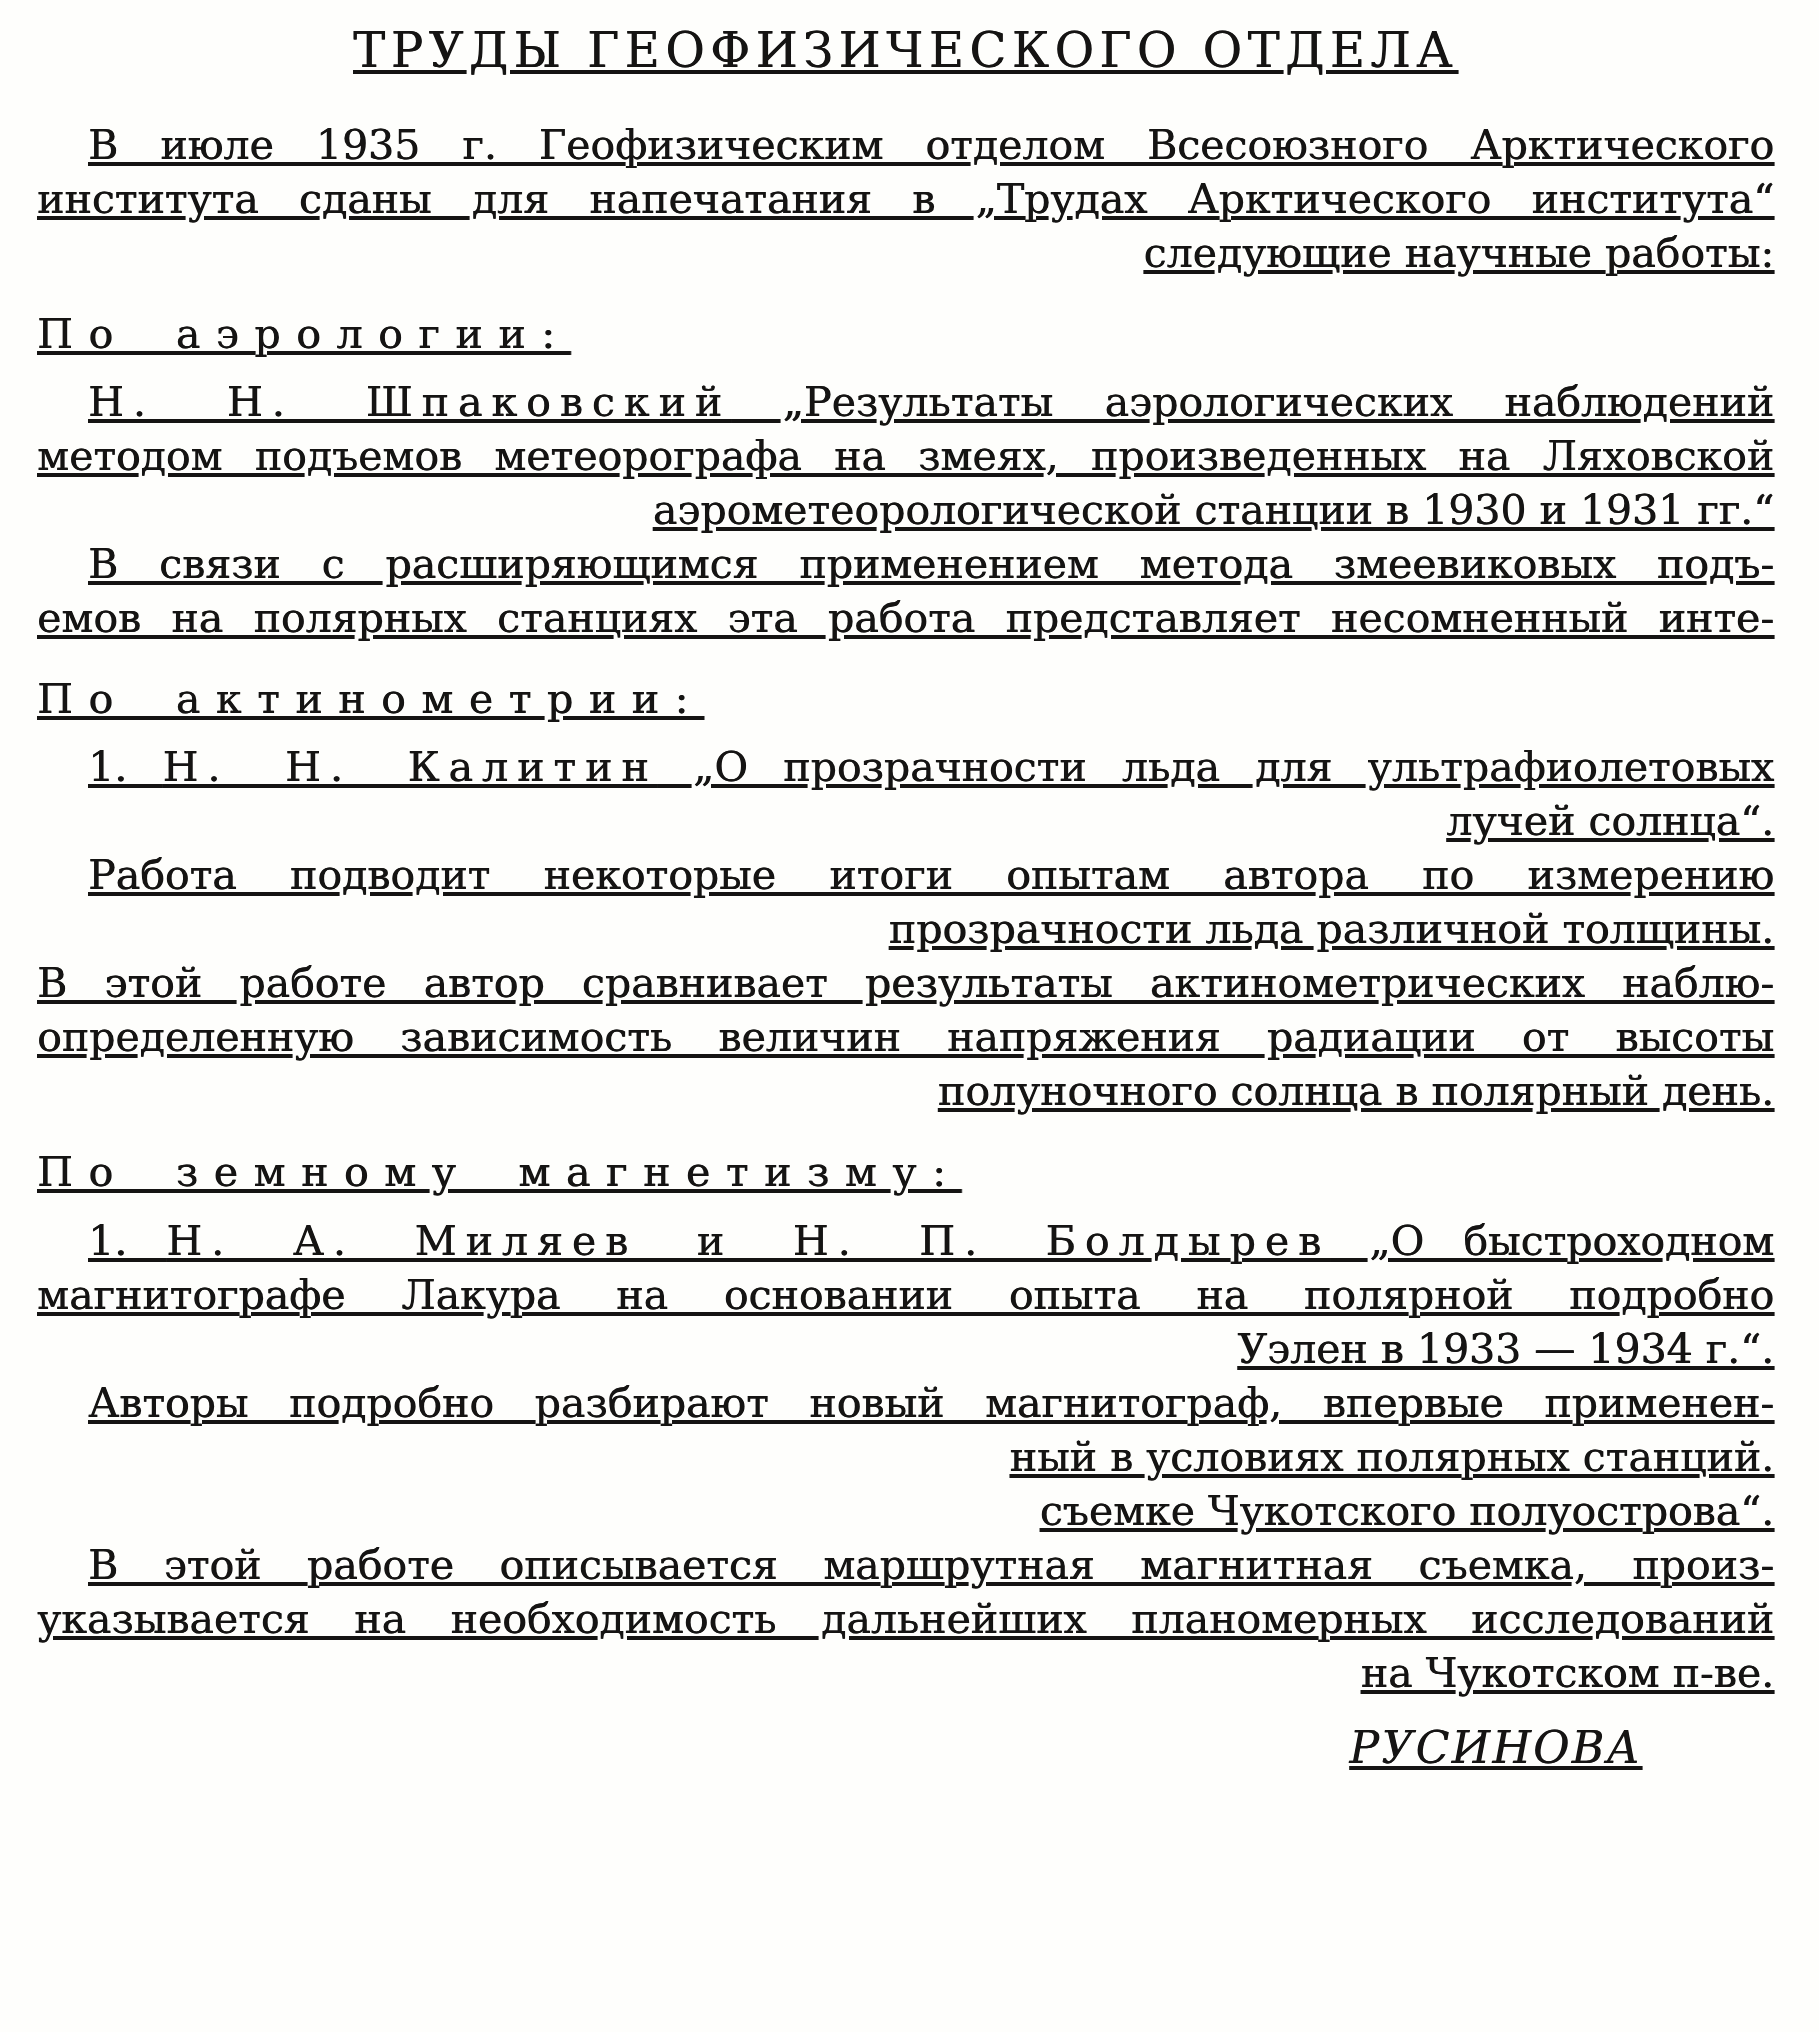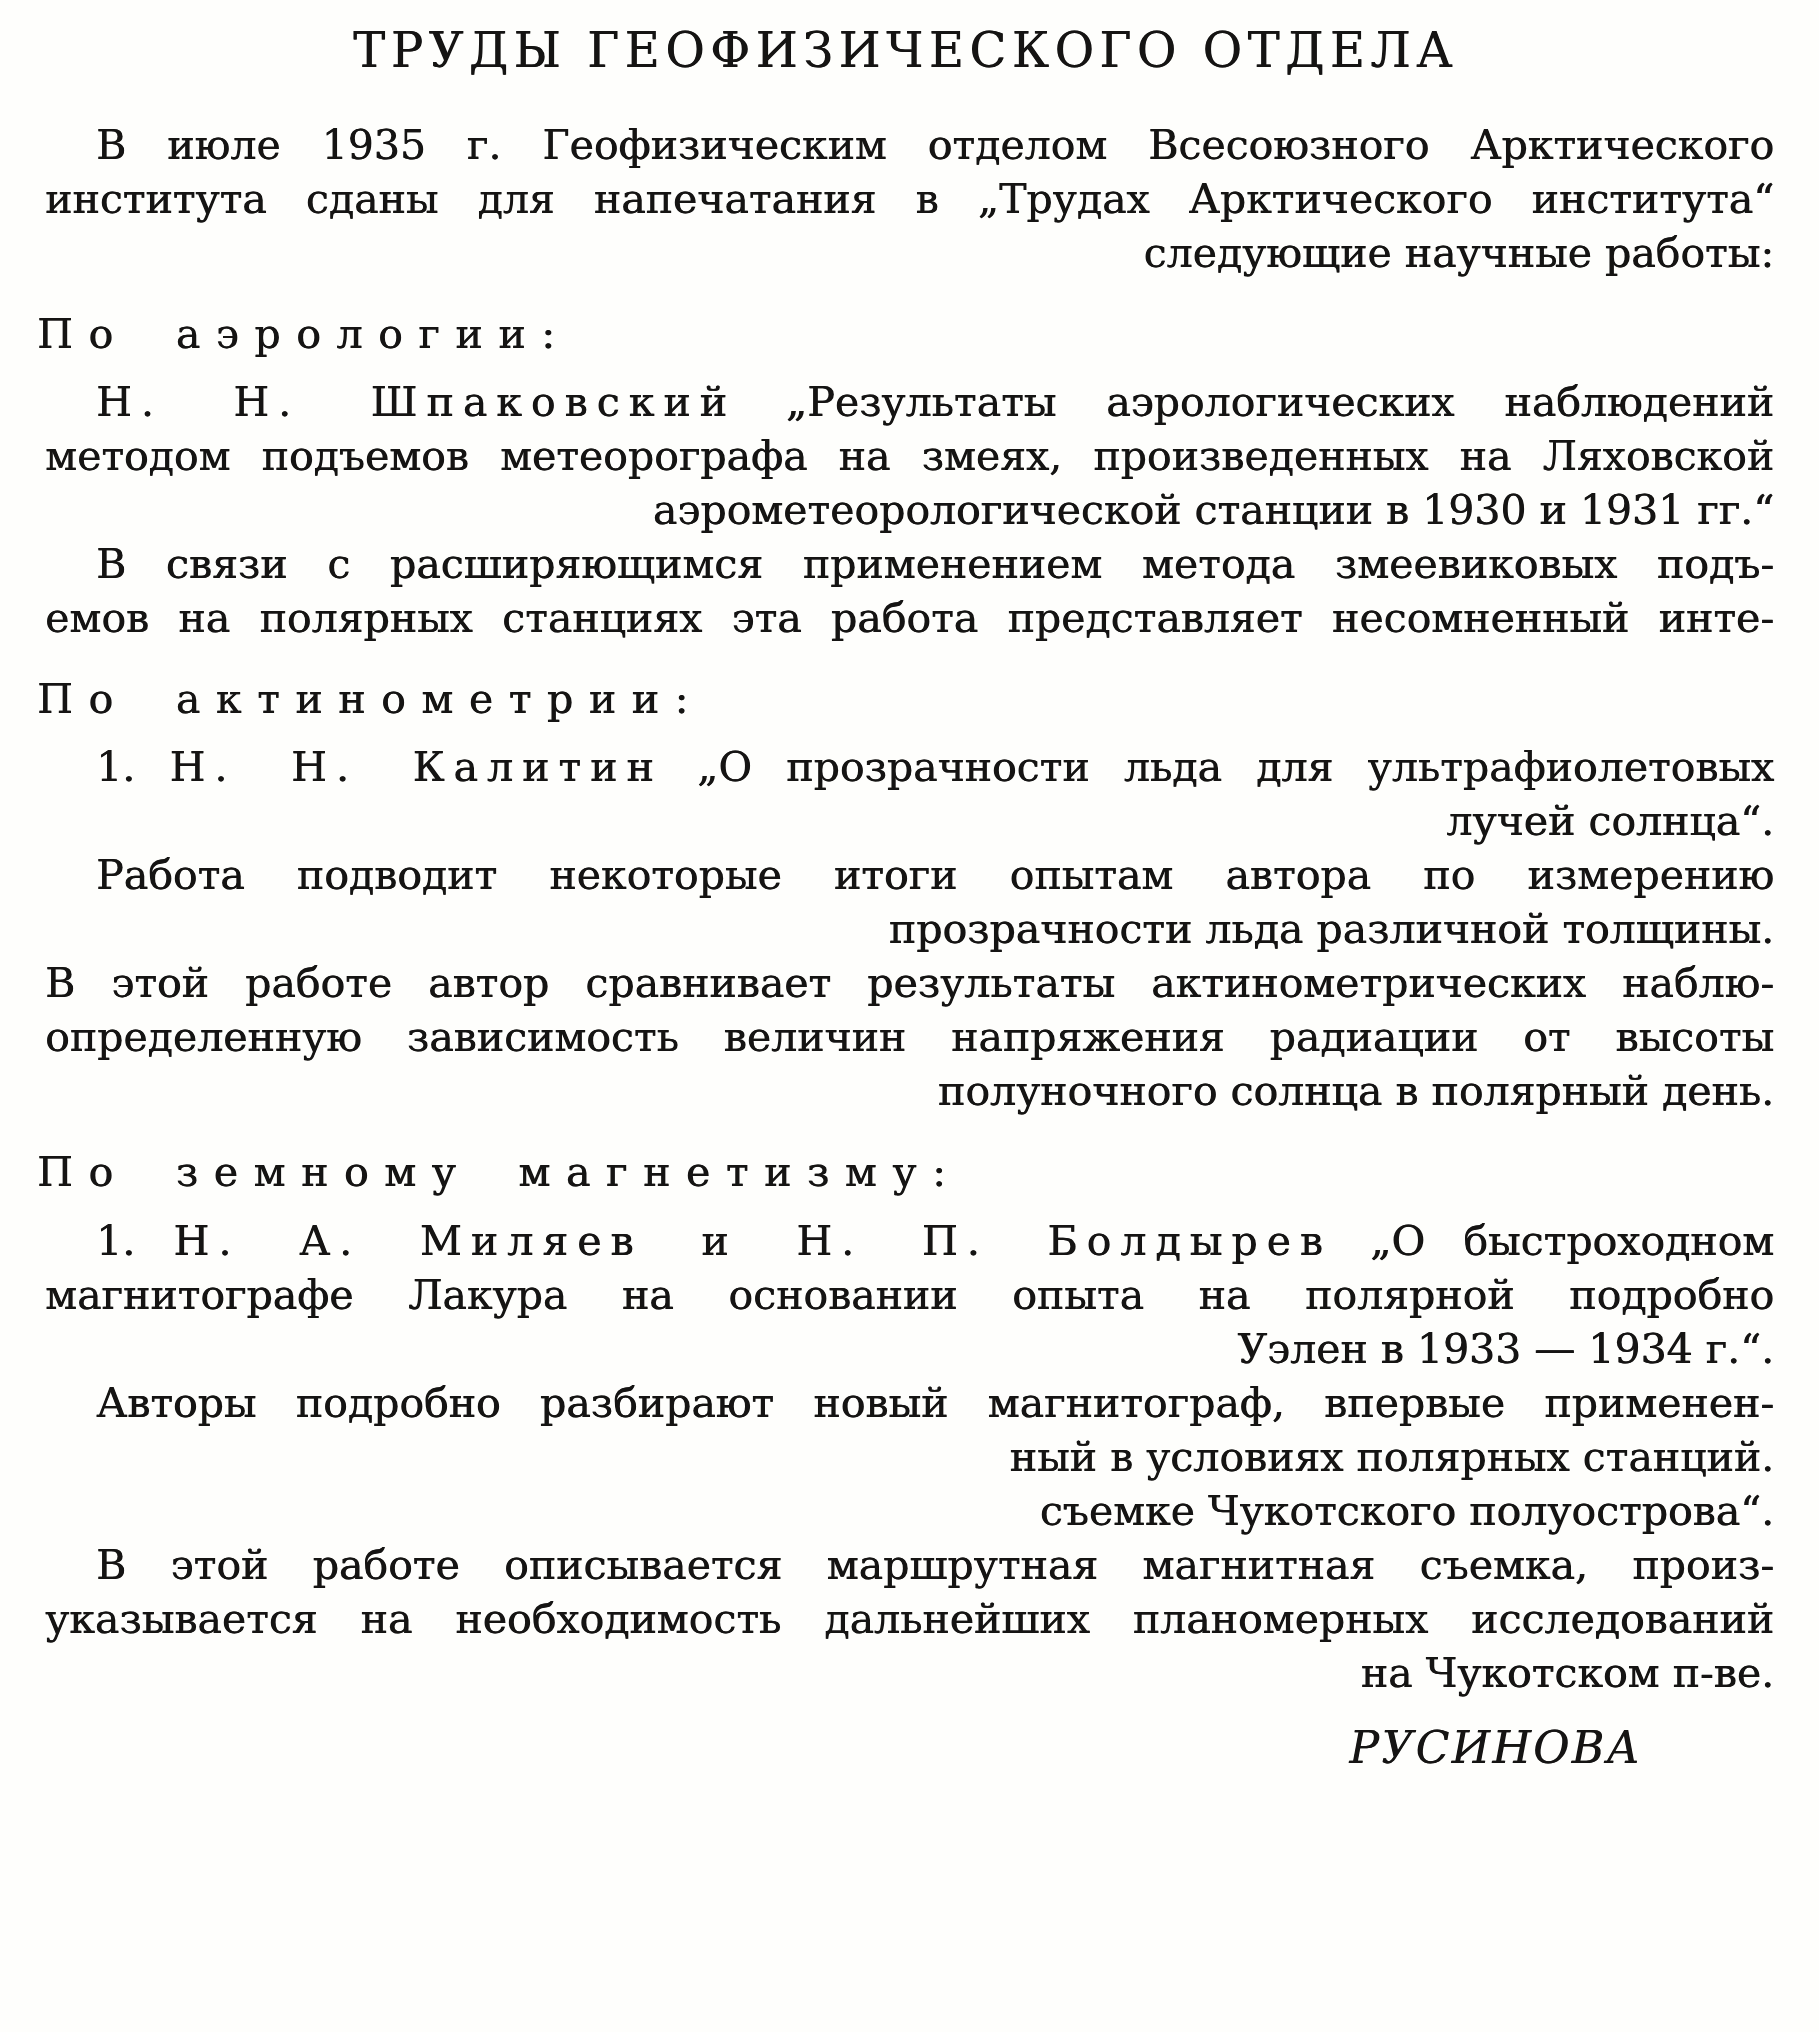--- a/index.html
+++ b/index.html
@@ -9,20 +9,21 @@
     width: 1819px;
     height: 2032px;
     background: #fefefc;
     color: #151413;
     font-family: "DejaVu Serif", "Liberation Serif", serif;
     font-size: 41px;
     padding: 22.5px 45px 0 37px;
     overflow: hidden;
     
     text-shadow: 0.6px 0 0 #151413;
+    text-decoration: underline;
   }
   .title {
     font-size: 48px;
     line-height: 55px;
     text-align: center;
     letter-spacing: 5.6px;
     margin-bottom: 40px;
     font-weight: normal;
   }
   .heading {
@@ -33,21 +34,20 @@
     word-spacing: 0.45em;
   }
   .para { margin: 0; }
   .line {
     display: block;
     line-height: 54px;
   }
   .line.just {
     text-align: justify;
     text-align-last: justify;
-    margin-left: 8px;
   }
   .line.last { text-align: right; }
   .line.indent { text-indent: 51px; }
   .spaced {
     letter-spacing: 0.22em;
     word-spacing: 0.28em;
   }
   .signature {
     margin-top: 21px;
     text-align: right;

